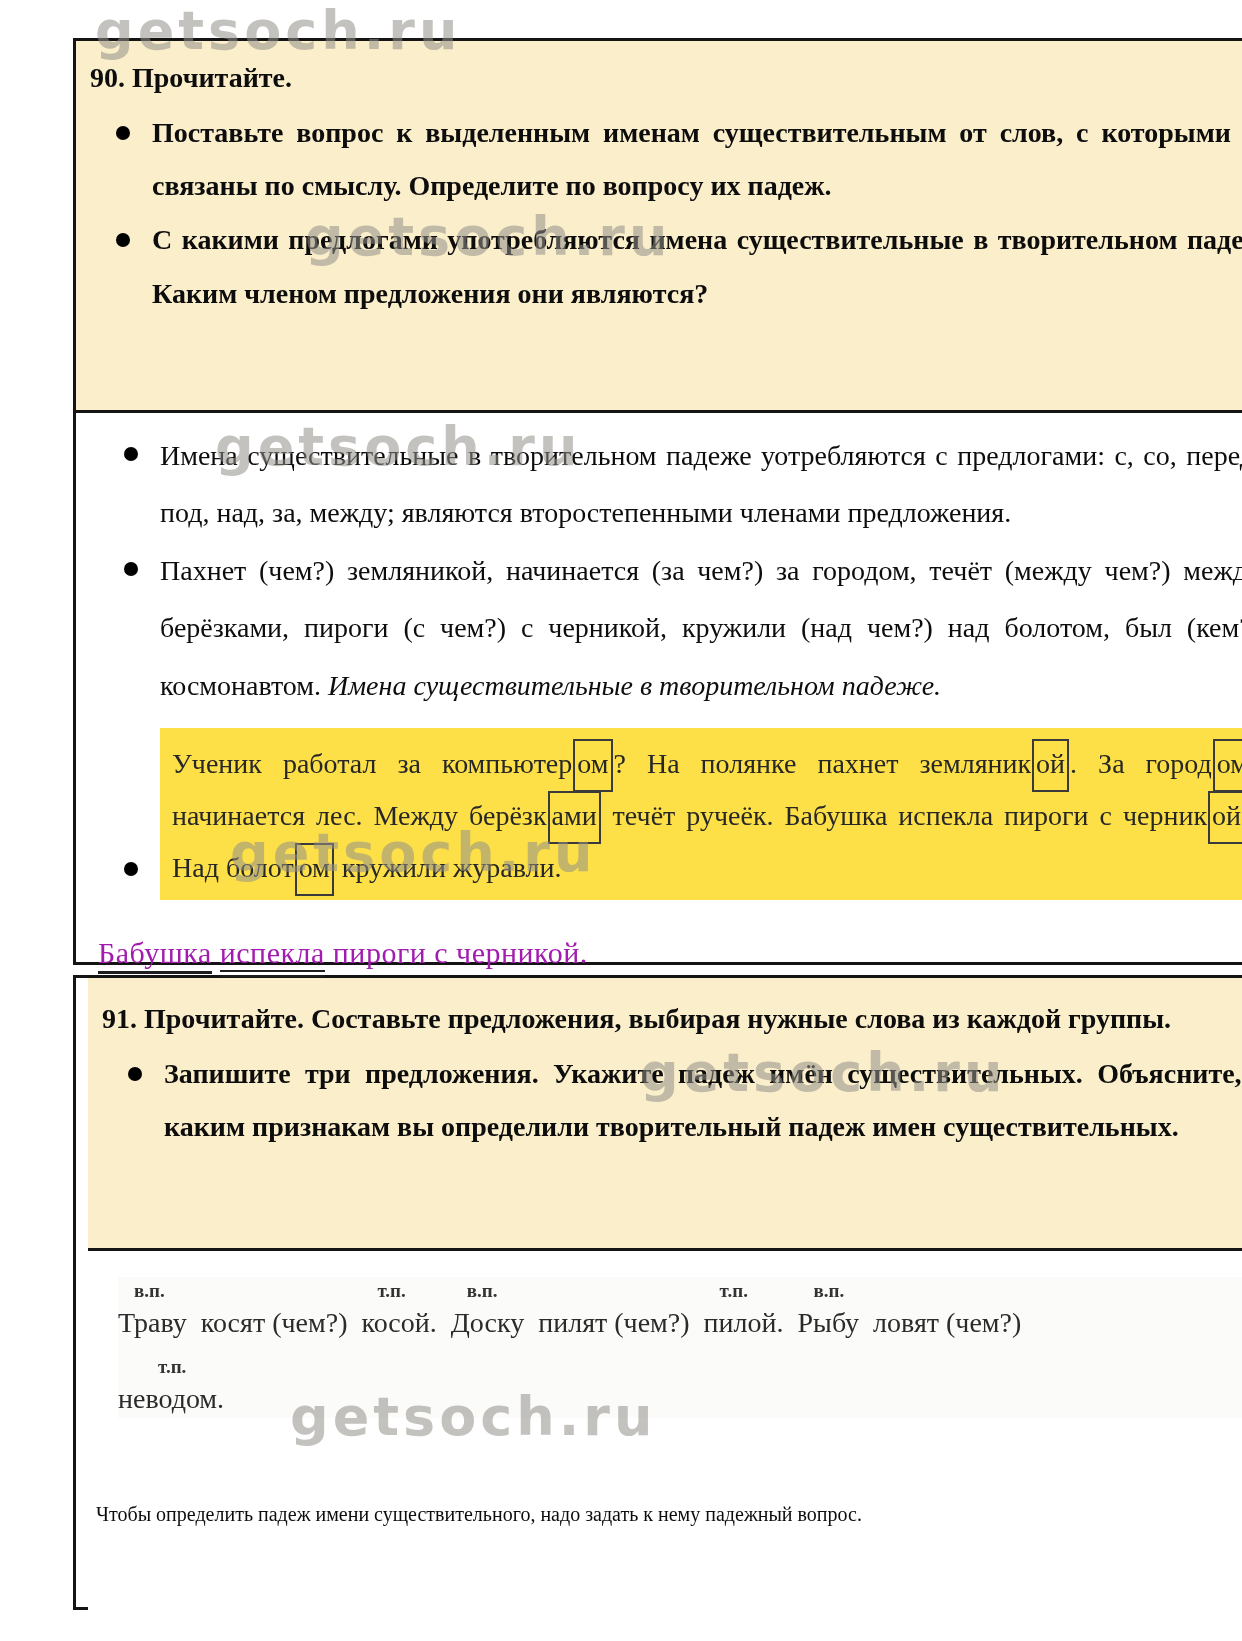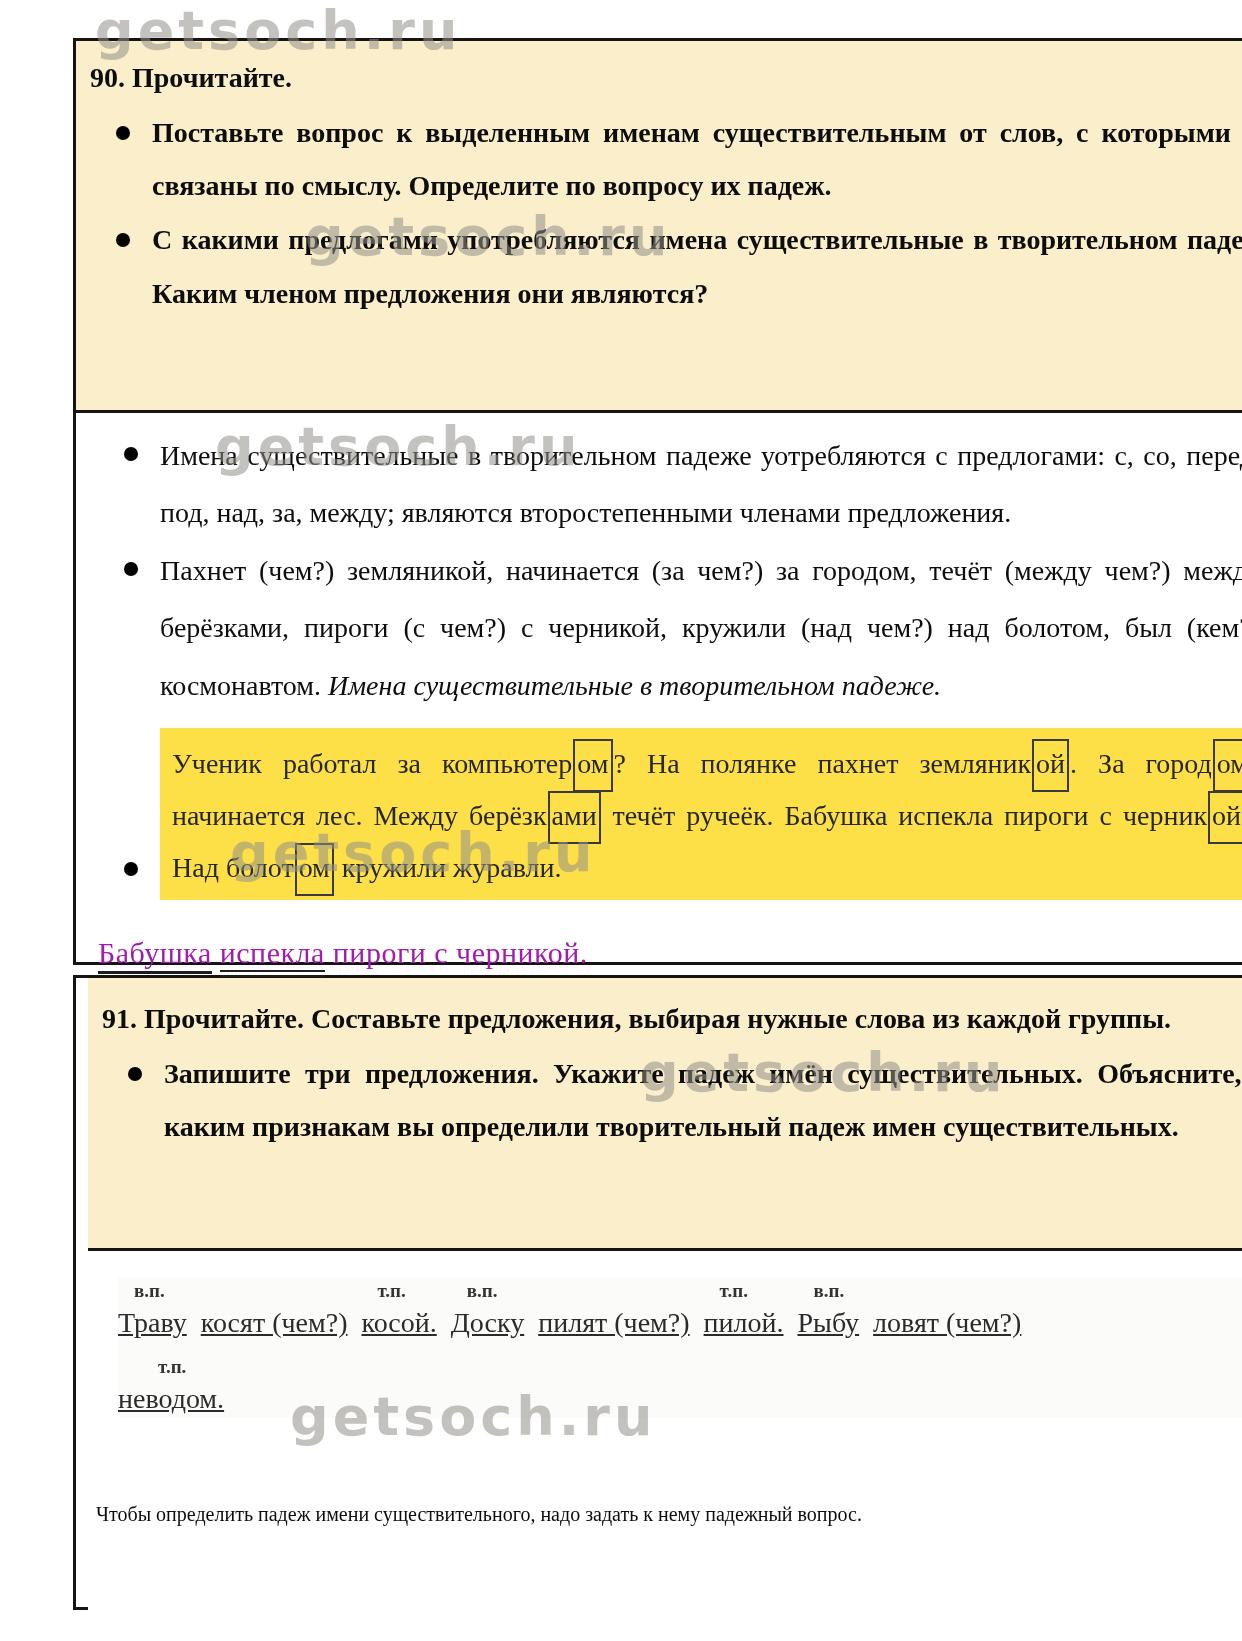--- a/index.html
+++ b/index.html
@@ -100,21 +100,21 @@
     background:#fbfbfa;
     color:#2b2b2b;
     margin:26px 0 0 24px;
     font-size:28px;
   }
   .tok{display:inline-block;margin-right:14px;vertical-align:bottom;}
   .case{
     display:block;font-size:19px;font-weight:bold;color:#333;
     padding-left:16px;height:28px;line-height:28px;
   }
-  .tok .word{display:block;line-height:1.3;text-decoration:underline;}
+  .tok .word{display:block;line-height:1.3;}
   .line2{margin-top:12px;}
   .line2 .case{padding-left:40px;}
 
   .note{
     margin:74px 0 0 2px;
     font-size:20px;line-height:2.25;
     text-align:justify;
   }
 </style>
 </head>

